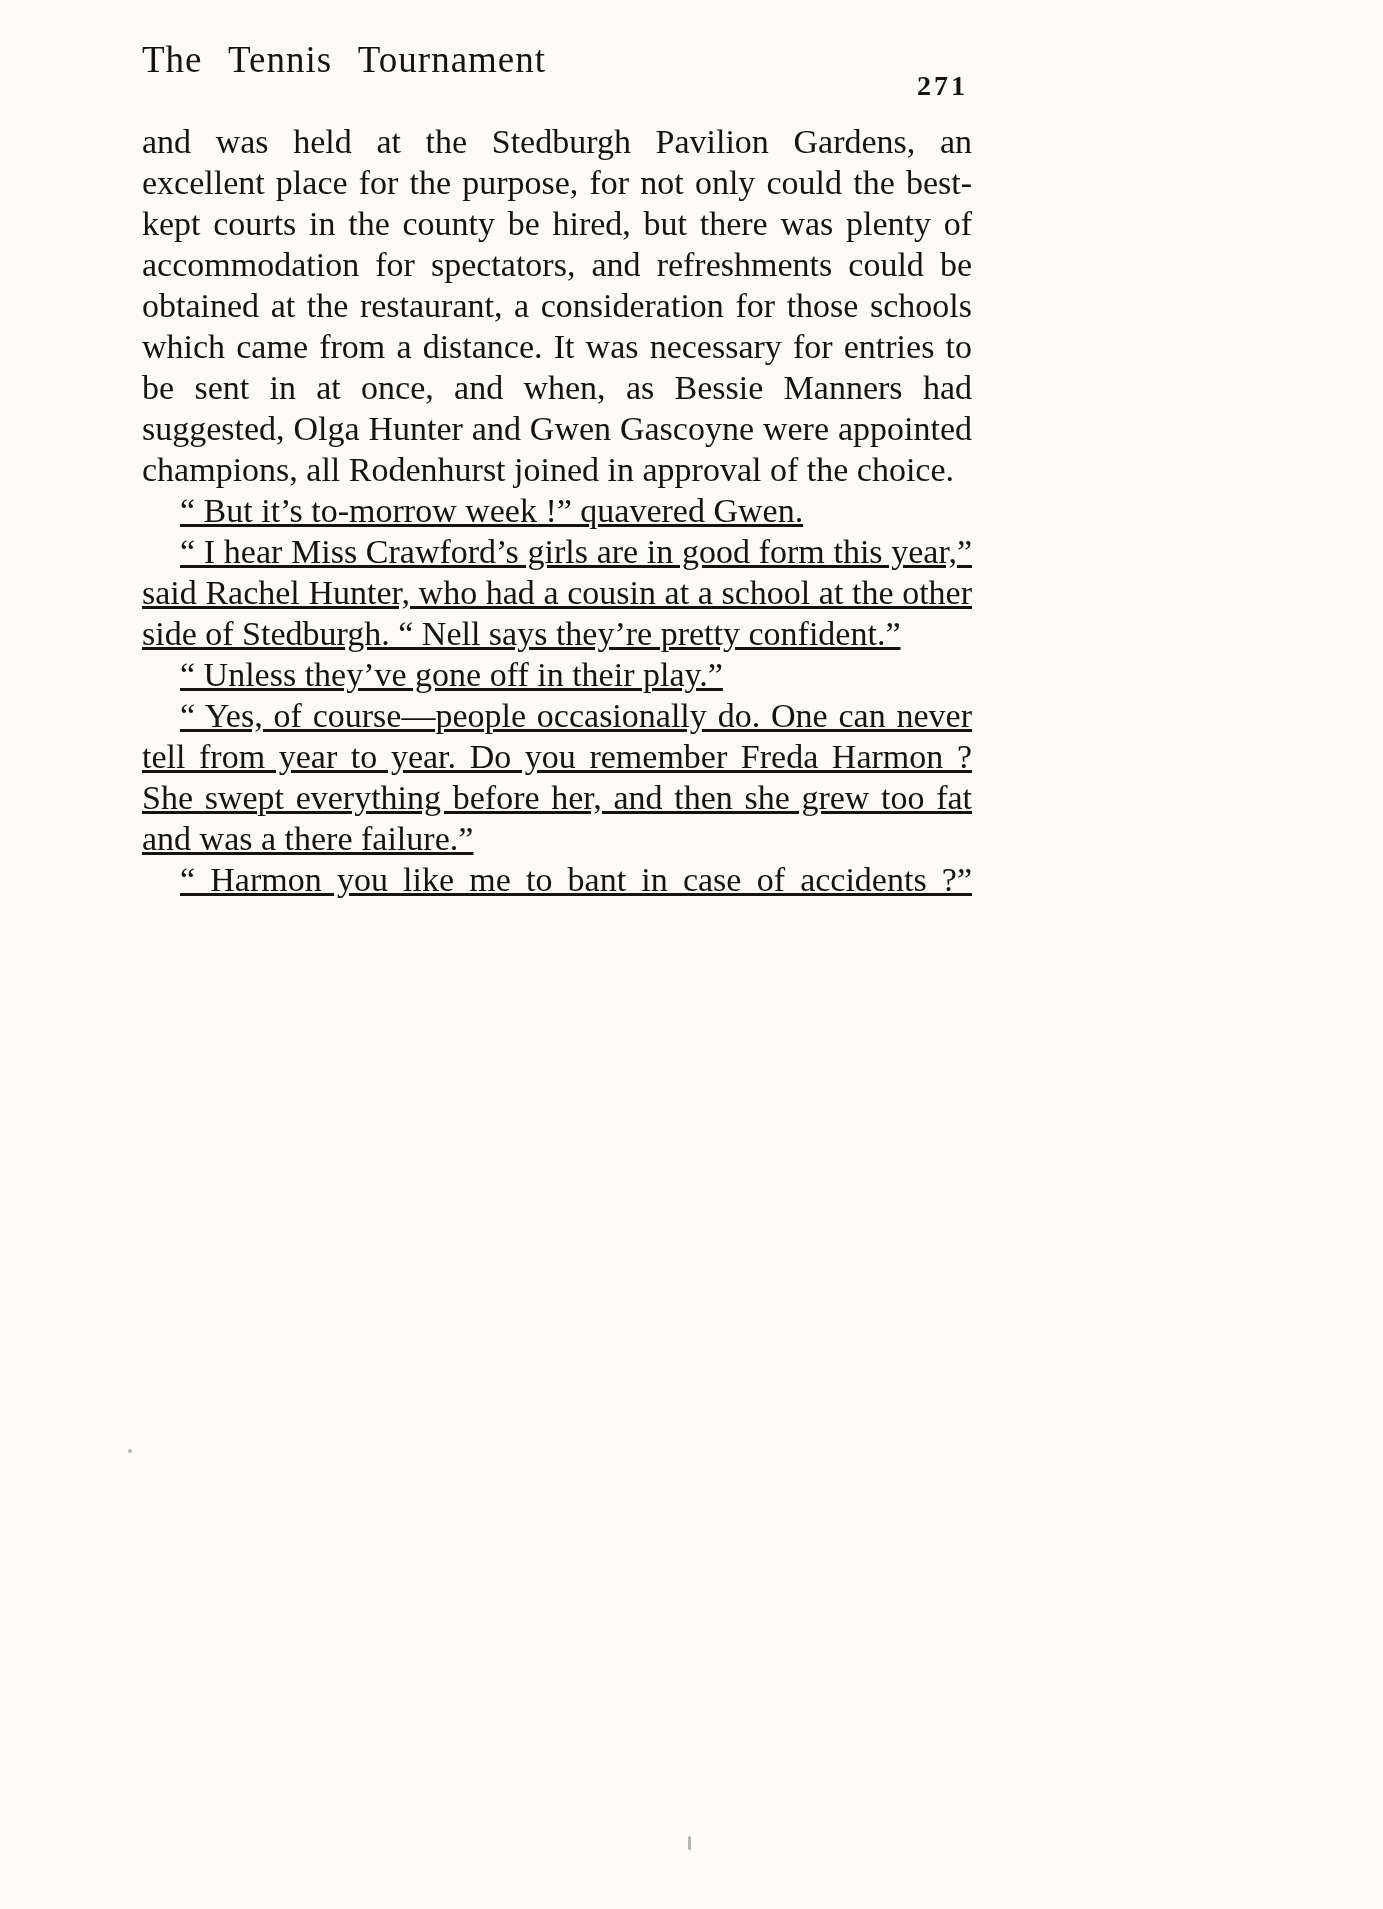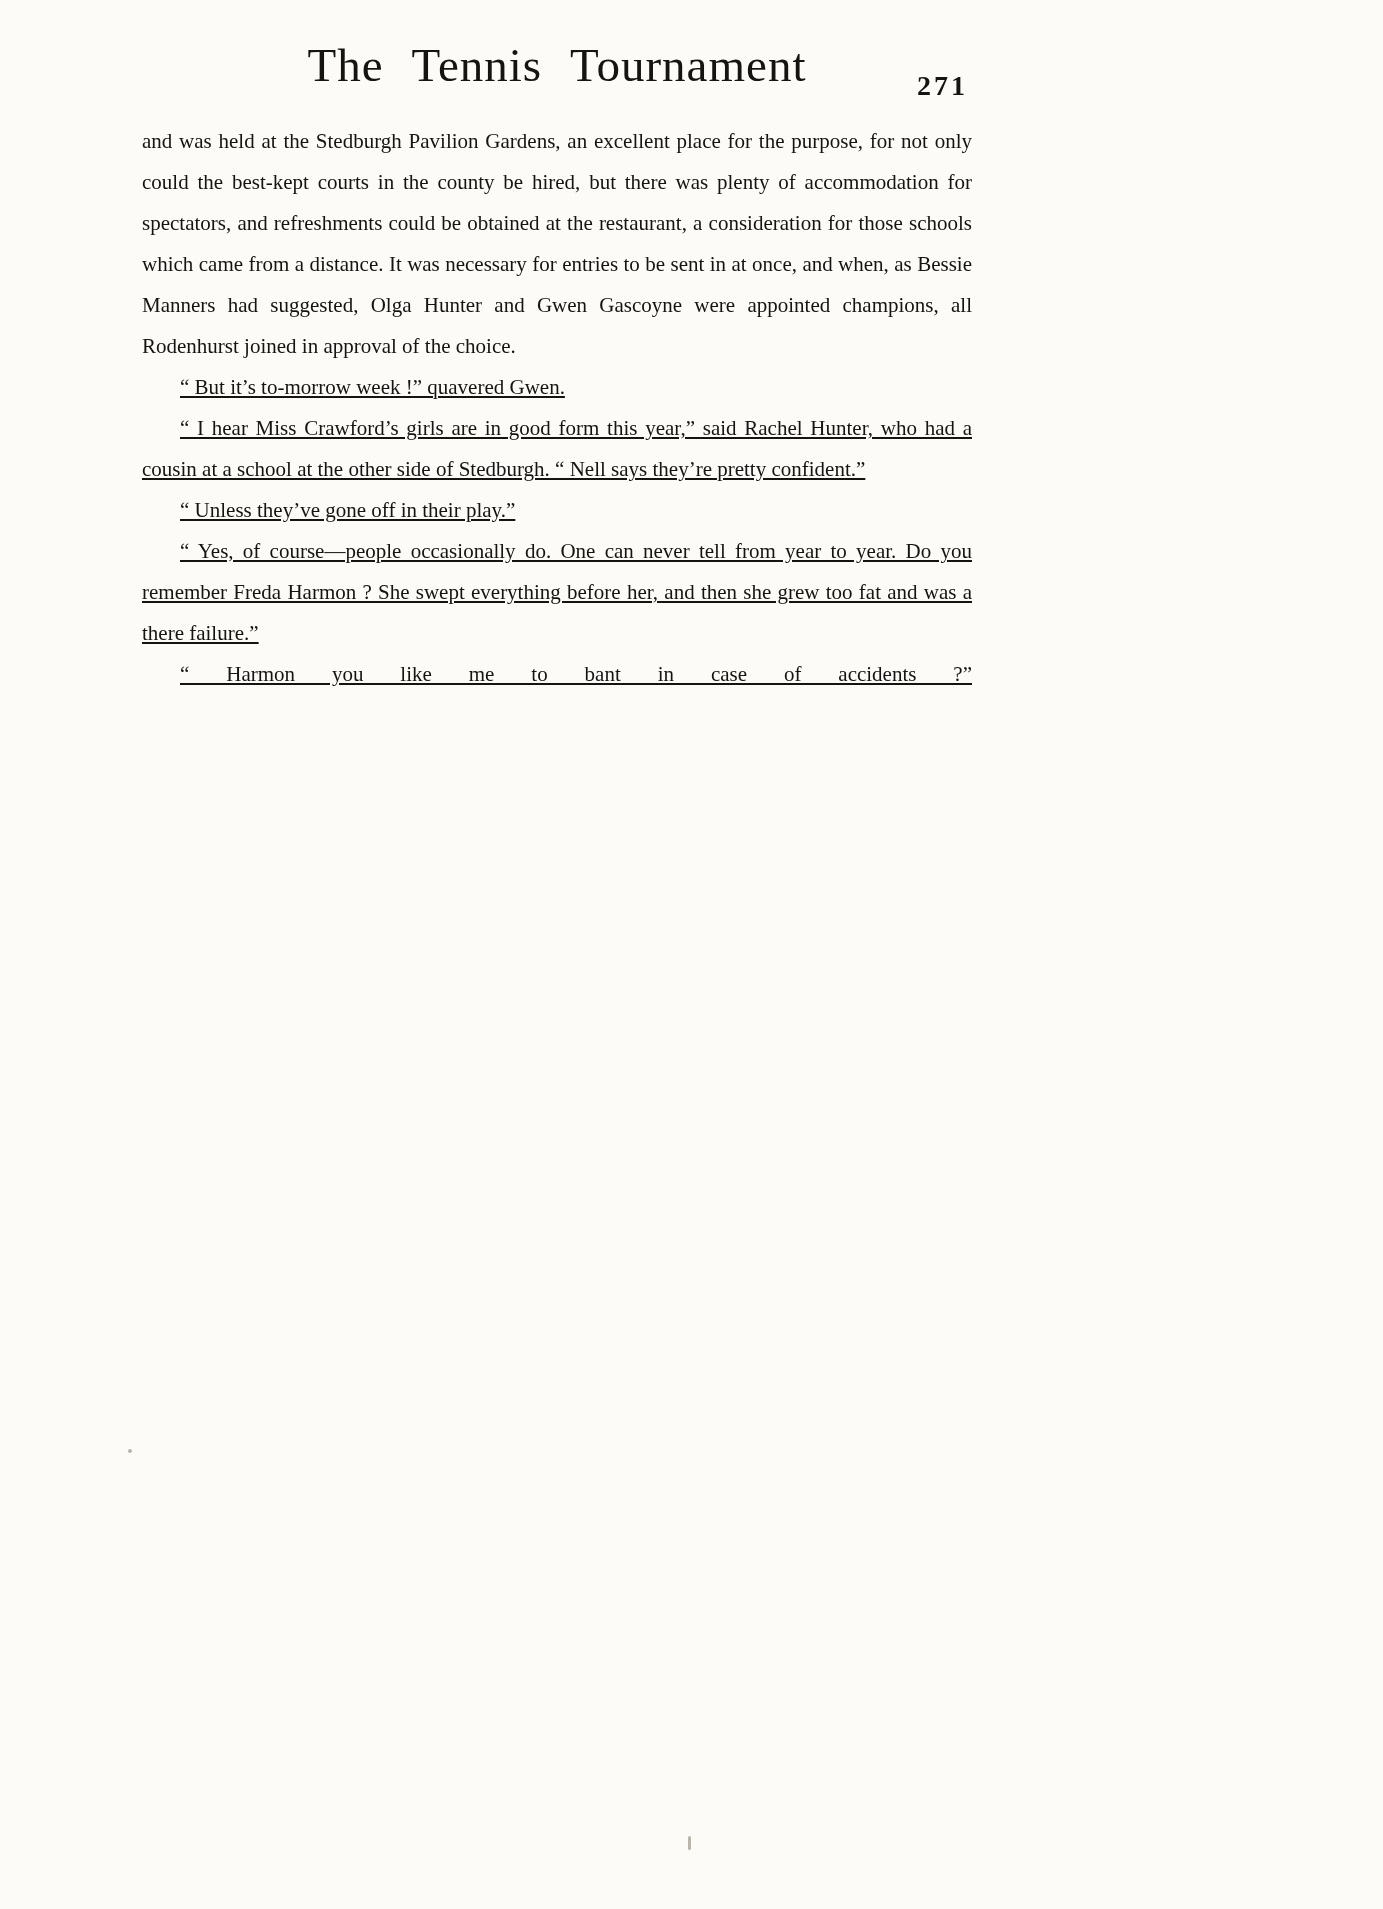--- a/index.html
+++ b/index.html
@@ -19,41 +19,40 @@
   }
   .header {
     position: absolute;
     top: 38px;
     left: 142px;
     width: 830px;
     height: 70px;
   }
   .title {
     display: block;
-    text-align: center;
-    font-size: 47px;
+    font-size: 37px;
     font-weight: 500;
     letter-spacing: 1px;
     word-spacing: 16px;
     white-space: nowrap;
   }
   .page-number {
     position: absolute;
     right: 4px;
     top: 32px;
     font-size: 28px;
     letter-spacing: 3px;
     font-weight: bold;
   }
   .body-text {
     position: absolute;
     top: 121px;
     left: 142px;
     width: 830px;
-    font-size: 21px;
+    font-size: 34px;
     line-height: 41px;
     text-align: justify;
     font-weight: 500;
   }
   .body-text p {
     margin: 0;
     padding: 0;
   }
   .body-text p.indent {
     text-indent: 38px;

